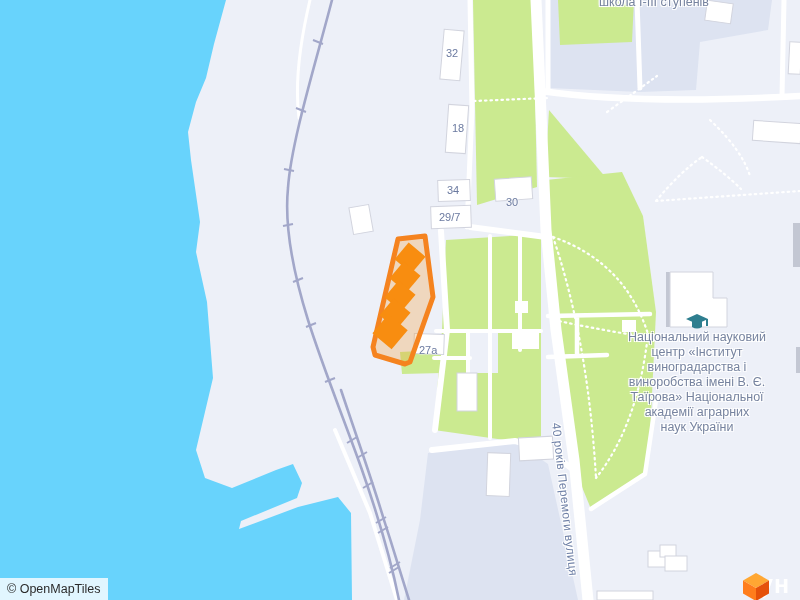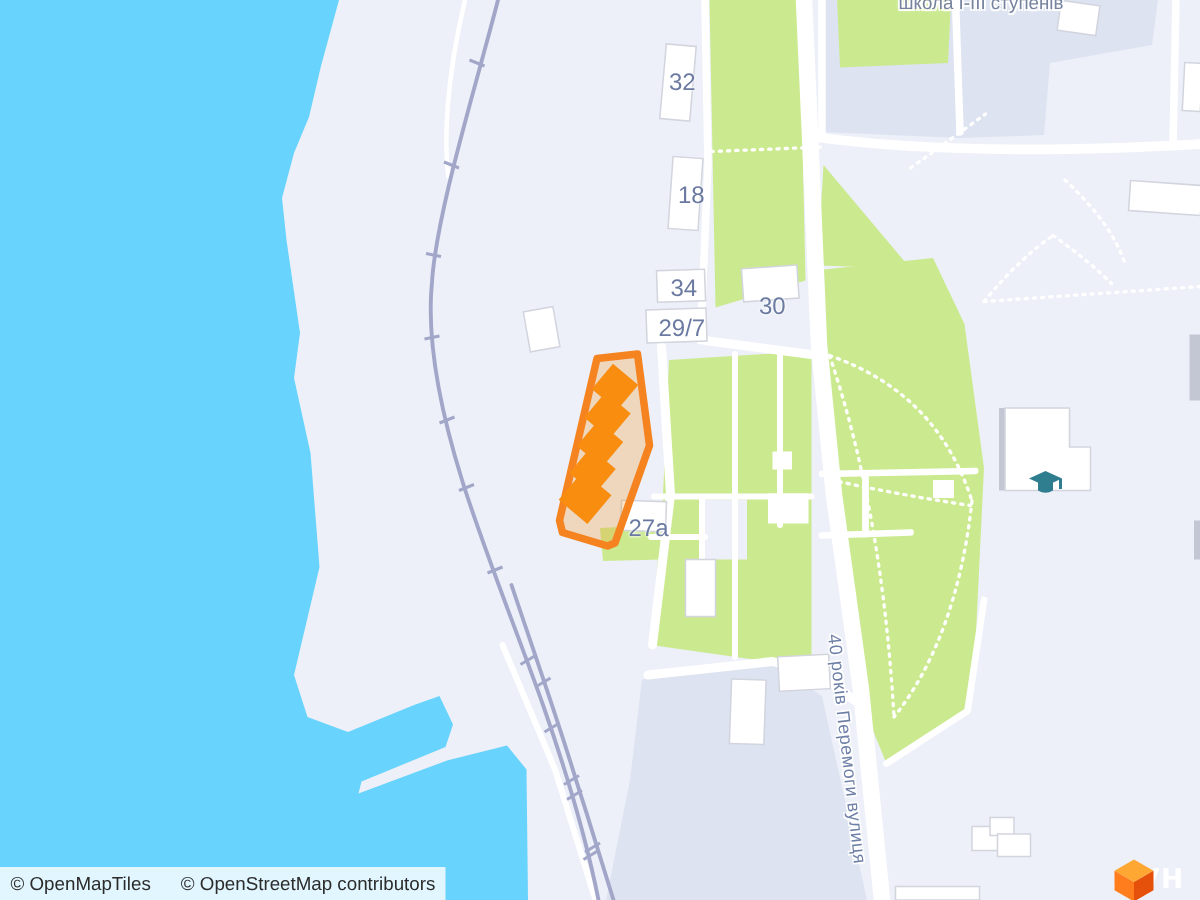--- a/index.html
+++ b/index.html
@@ -27,24 +27,24 @@
     position:absolute;color:var(--c-label_text);font-weight:500;
     text-shadow:1px 1px 0 #fff,-1px -1px 0 #fff,1px -1px 0 #fff,-1px 1px 0 #fff,0 0 3px #fff;
     pointer-events:none;white-space:pre-line;
   }
   .lbl-school{left:599px;top:-5px;font-size:12.5px;}
   .lbl-institute{left:607px;top:330px;width:180px;text-align:center;font-size:12.5px;line-height:15px;}
   .lbl-street{
     left:563px;top:422px;font-size:12px;letter-spacing:.4px;color:var(--c-street_text);
     transform:rotate(83.5deg);transform-origin:0 0;white-space:nowrap;
   }
-  .lbl-num{position:absolute;color:var(--c-number_text);font-size:16px;font-weight:500;
+  .lbl-num{position:absolute;color:var(--c-number_text);font-size:11px;font-weight:500;
     text-shadow:0 0 2px #fff,0 0 2px #fff;pointer-events:none;}
   .attribution{
-    position:absolute;left:0;bottom:0;height:22px;display:flex;align-items:center;gap:20px;
+    position:absolute;left:0;bottom:0;height:22px;display:flex;align-items:center;gap:4px;
     background:var(--c-attribution_bg);padding:0 7px;font-size:12.5px;color:var(--c-attribution_text);
   }
   .attribution a{color:var(--c-attribution_text);text-decoration:none;}
   .brand{position:absolute;right:10px;bottom:3px;display:flex;align-items:center;gap:7px;}
   .brand-text{color:var(--c-logo_text);font-size:25px;font-weight:bold;letter-spacing:1px;line-height:1;}
 </style>
 </head>
 <body>
 
 <div class="map">
@@ -137,32 +137,38 @@
     </g>
 
     <g>
       <polygon class="teal" points="697,314 708,319 697,324 686,319"></polygon>
       <path class="teal" d="M692,321 L702,321 L702,327 Q697,330 692,327 Z"></path>
       <rect class="teal" x="706" y="319" width="2" height="7"></rect>
     </g>
   </svg>
 
   <div class="maplabel lbl-school">школа І-ІІІ ступенів</div>
+  <div class="maplabel lbl-institute">Національний науковий
+центр «Інститут
+виноградарства і
+виноробства імені В. Є.
+Таїрова» Національної
+академії аграрних
+наук України</div>
   <div class="maplabel lbl-street">40 років Перемоги вулиця</div>
 
   <div class="lbl-num" style="left:446px;top:47px">32</div>
   <div class="lbl-num" style="left:452px;top:122px">18</div>
   <div class="lbl-num" style="left:447px;top:184px">34</div>
   <div class="lbl-num" style="left:439px;top:211px">29/7</div>
   <div class="lbl-num" style="left:506px;top:196px">30</div>
   <div class="lbl-num" style="left:419px;top:344px">27а</div>
 
   <div class="attribution">
     <a href="#">© OpenMapTiles</a>
-    <a href="#">© OpenStreetMap contributors</a>
   </div>
 
   <div class="brand">
     <svg width="28" height="30" viewBox="0 0 28 30">
       <polygon points="14,1 27,8.5 14,16 1,8.5" fill="var(--c-logo_top)"></polygon>
       <polygon points="1,8.5 14,16 14,29 1,21.5" fill="var(--c-logo_left)"></polygon>
       <polygon points="14,16 27,8.5 27,21.5 14,29" fill="var(--c-logo_right)"></polygon>
     </svg>
     <span class="brand-text">лун</span>
   </div>

